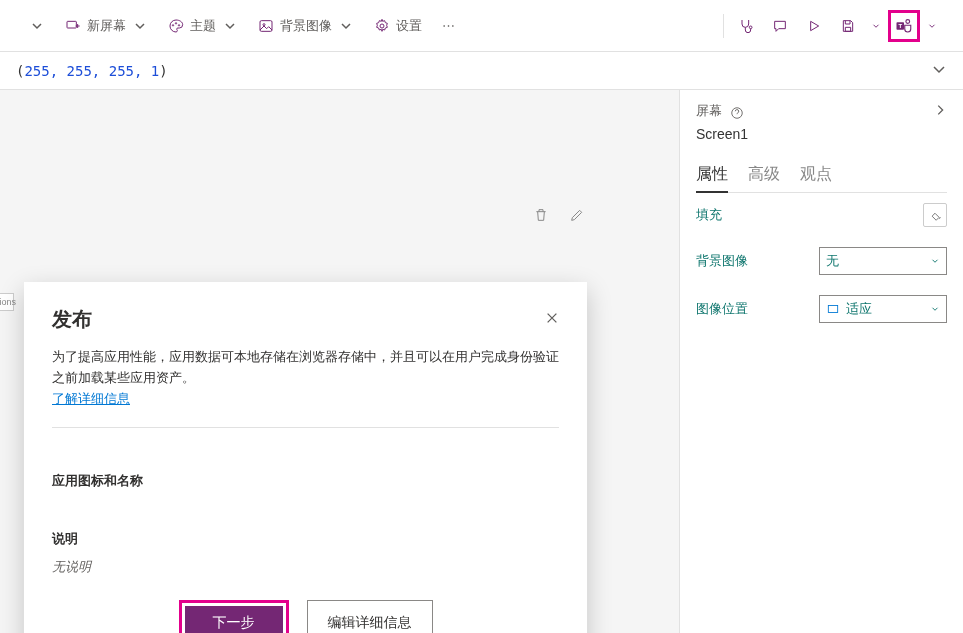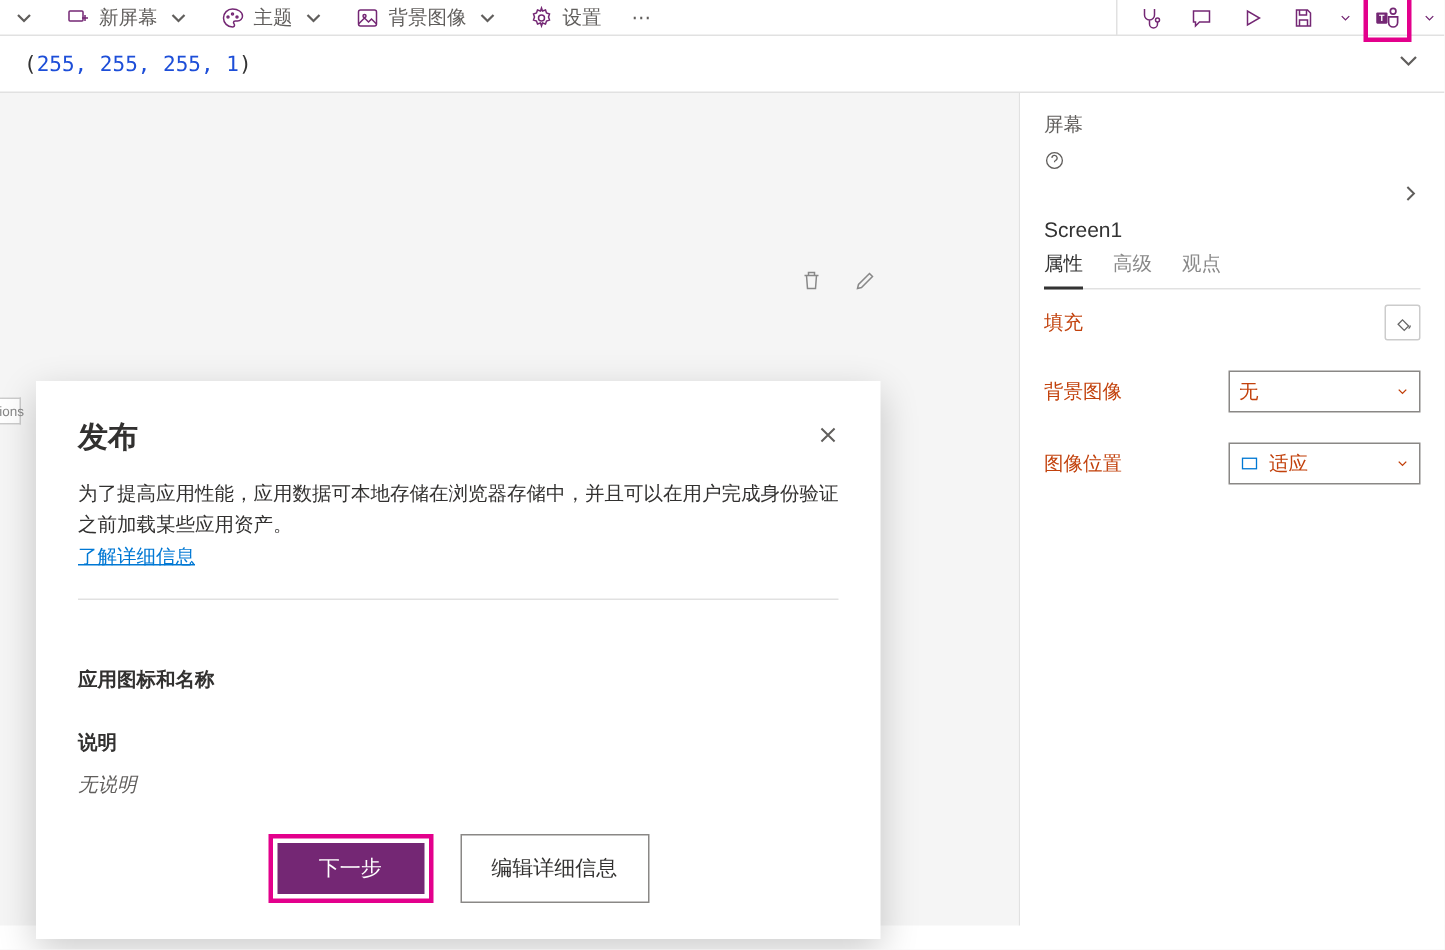--- a/index.html
+++ b/index.html
@@ -1,19 +1,19 @@
 <!DOCTYPE html>
 <html><head>
   <meta charset="utf-8">
   <style>
     * { margin: 0; padding: 0; box-sizing: border-box; font-family: "Segoe UI", -apple-system, sans-serif; }
     body { width: 963px; height: 633px; background: #fff; overflow: hidden; position: relative; }
     
     
-    .toolbar { height: 24px; display: flex; align-items: center; padding: 0 0; border-bottom: 1px solid #e1e1e1; gap: 4px; }
+    .toolbar { height: 52px; display: flex; align-items: center; padding: 0 21px; border-bottom: 1px solid #e1e1e1; gap: 4px; }
     .toolbar-item { display: flex; align-items: center; gap: 6px; padding: 4px 8px; color: #605e5c; font-size: 13px; cursor: pointer; }
     .toolbar-item svg { width: 16px; height: 16px; }
     .chevron-sm { width: 10px; height: 10px; }
     .toolbar-divider { width: 1px; height: 24px; background: #e1e1e1; margin: 0 4px; }
     .toolbar-right { margin-left: auto; display: flex; align-items: center; gap: 2px; }
     .icon-btn { width: 32px; height: 32px; display: flex; align-items: center; justify-content: center; cursor: pointer; color: #605e5c; }
     .teams-highlight { border: 3px solid #e3008c; padding: 2px; }
     
     
     .formula-row { height: 38px; display: flex; align-items: center; padding: 0 16px; border-bottom: 1px solid #e1e1e1; }
@@ -22,27 +22,27 @@
     .formula-expand { margin-left: auto; color: #605e5c; cursor: pointer; }
     
     
     .main-row { display: flex; height: calc(100% - 78px); }
     .canvas-area { flex: 1; background: #f5f5f5; position: relative; }
     .canvas-toolbar { position: absolute; right: 90px; top: 113px; display: flex; gap: 12px; }
     .canvas-toolbar .icon-btn { width: 24px; height: 24px; color: #888; }
     
     
     .right-panel { width: 284px; border-left: 1px solid #e1e1e1; background: #fff; padding: 12px 16px; }
-    .panel-header { display: flex; align-items: flex-start; gap: 8px; color: #605e5c; font-size: 13px; flex-direction: column; }
+    .panel-header { display: flex; align-items: flex-end; gap: 8px; color: #605e5c; font-size: 13px; }
     .panel-header-expand { margin-left: auto; cursor: pointer; }
     .panel-title { font-size: 14px; color: #333; margin-top: 6px; }
-    .panel-tabs { display: flex; gap: 20px; font-size: 13px; border-bottom: 1px solid #e1e1e1; }
+    .panel-tabs { display: flex; gap: 20px; margin-top: 16px; font-size: 16px; border-bottom: 1px solid #e1e1e1; }
     .panel-tab { padding: 6px 0; cursor: pointer; color: #888; }
     .panel-tab.active { color: #333; border-bottom: 2px solid #333; margin-bottom: -1px; }
-    .prop-row { display: flex; align-items: center; padding: 10px 0; font-size: 13px; color: #c2410c; }
+    .prop-row { display: flex; align-items: center; padding: 10px 0; font-size: 13px; color: #0f766e; }
     .prop-label { flex: 0 0 auto; }
     .prop-control { margin-left: auto; }
     .color-swatch-btn { width: 24px; height: 24px; border: 1px solid #ccc; border-radius: 2px; display: flex; align-items: center; justify-content: center; cursor: pointer; }
     .select-box { border: 1px solid #8a8886; padding: 4px 6px; font-size: 13px; min-width: 128px; display: flex; align-items: center; gap: 6px; background: #fff; cursor: pointer; }
     .select-box .sel-label { flex: 1; }
     
     
     .dialog-overlay { position: absolute; left: 24px; top: 192px; width: 563px; background: #fff; box-shadow: 0 8px 24px rgba(0,0,0,0.2); padding: 24px 28px; }
     .dialog-header { display: flex; align-items: center; gap: 44px; }
     .dialog-title { font-size: 20px; font-weight: 600; color: #323130; }
@@ -198,21 +198,21 @@
               <path d="M3 3l10 10M13 3L3 13"></path>
             </svg>
         </div>
       </div>
       <div class="dialog-body">
         <p><span>为了提高应用性能，应用数据可本地存储在浏览器存储中，并且可以在用户完成身份验证之前加载某些应用资产。</span><br>
            <span class="dialog-link">了解详细信息</span></p>
       </div>
       <hr class="dialog-divider">
       <div class="section-label">应用图标和名称</div>
-      <div class="section-label" style="margin-top:24px">说明</div>
+      <div class="section-label" style="margin-top:40px">说明</div>
       <div class="desc-text">无说明</div>
       <div class="dialog-actions">
         <span class="primary-highlight">
           <button class="btn-primary">下一步</button>
         </span>
         <button class="btn-secondary">编辑详细信息</button>
       </div>
     </div>
   </div>
 

